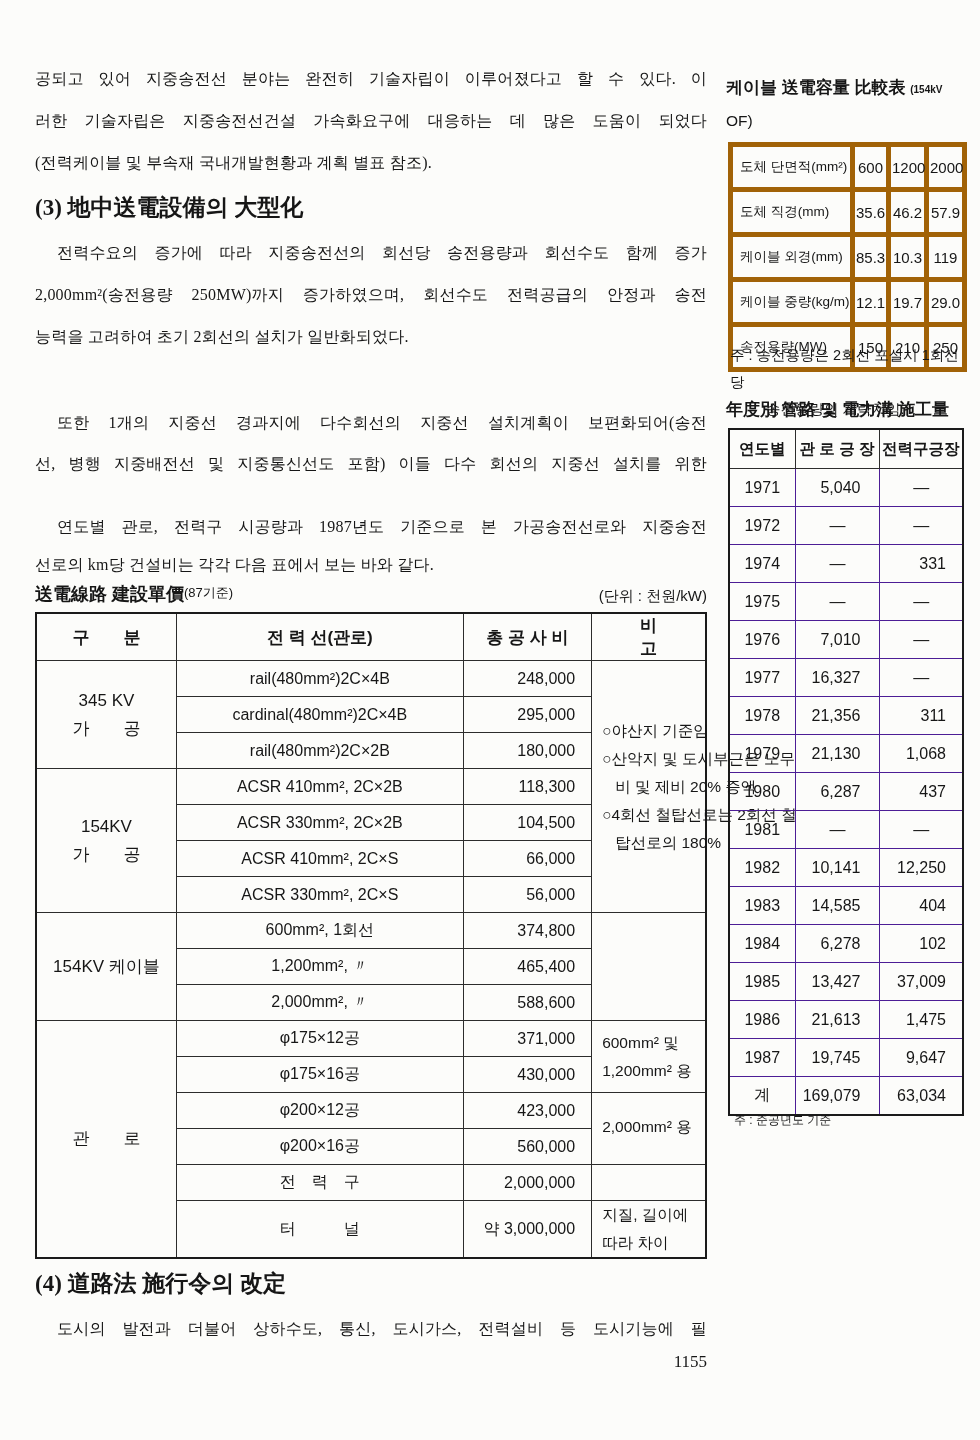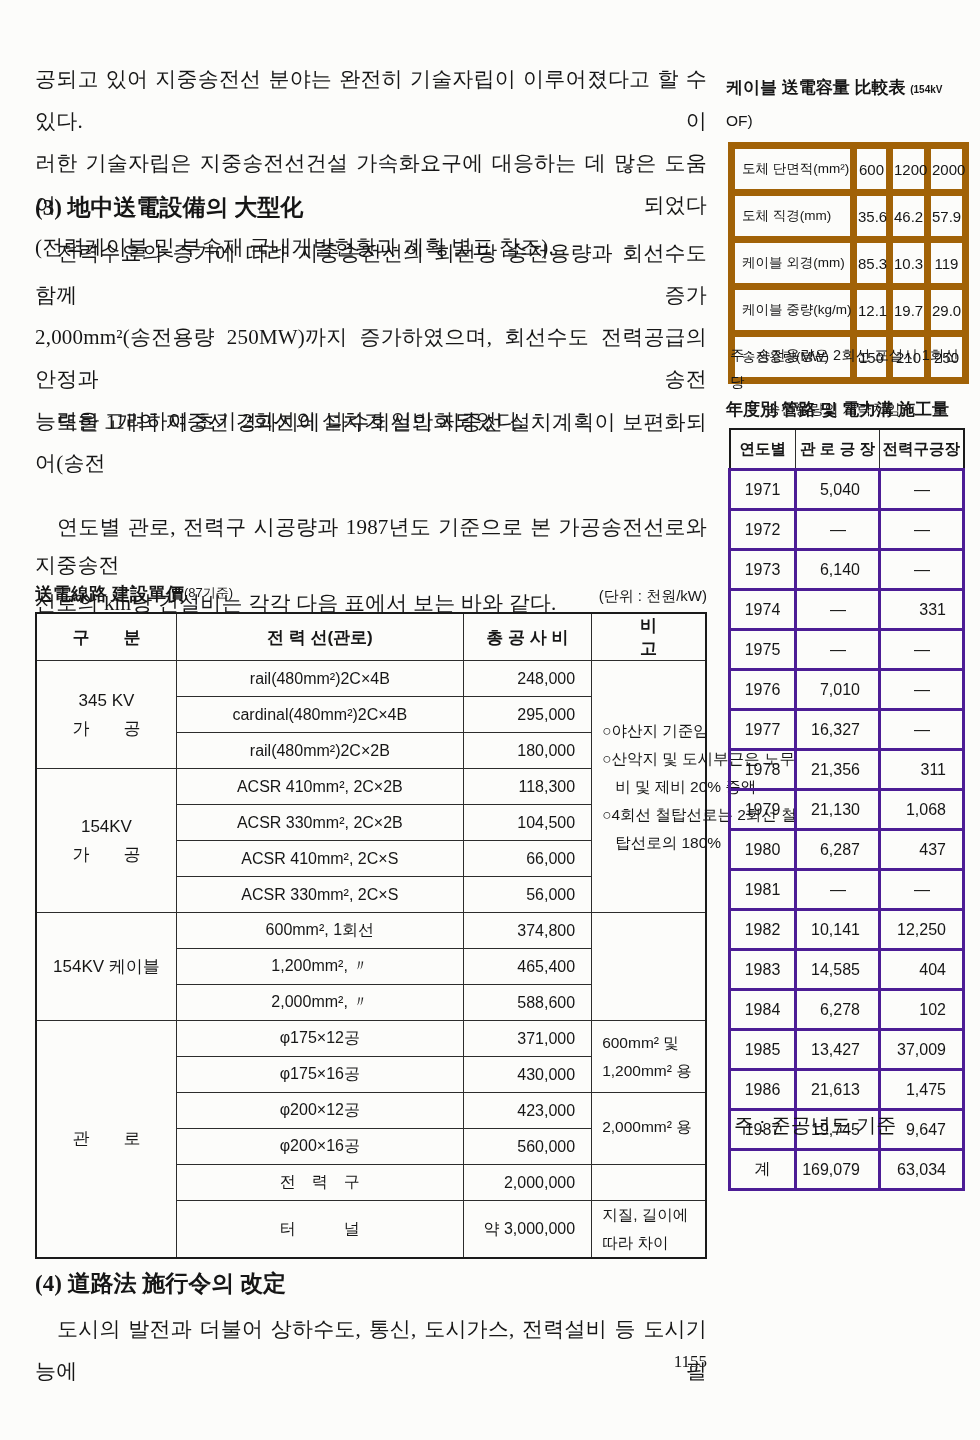--- a/index.html
+++ b/index.html
@@ -1,20 +1,20 @@
 <!DOCTYPE html>
 <html><head>
 <meta charset="utf-8">
 <style>
   html,body{margin:0;padding:0;background:#e8e8e4;}
   .page{position:relative;width:980px;height:1440px;background:#fcfcfa;color:#161616;
         font-family:"Liberation Serif",serif;overflow:hidden;}
   
   .para{position:absolute;left:35px;width:672px;}
-  .line{line-height:42px;font-size:21px;letter-spacing:.2px;white-space:nowrap;}
+  .line{line-height:42px;font-size:16px;letter-spacing:.2px;white-space:nowrap;}
   .j{text-align:justify;text-align-last:justify;white-space:normal;}
   .ind{text-indent:22px;}
   .heading{position:absolute;left:35px;font-size:23px;font-weight:bold;
            font-family:"Liberation Serif",serif;white-space:nowrap;}
   
   .cost-title-bar{position:absolute;left:35px;top:582px;width:672px;display:flex;
                   justify-content:space-between;align-items:flex-end;}
   .cost-title{font-family:"Liberation Sans",sans-serif;font-weight:bold;font-size:18px;text-align:right;}
   .cost-title-note{font-size:13px;font-weight:normal;vertical-align:3px;}
   .cost-unit{font-family:"Liberation Sans",sans-serif;font-size:15px;}
@@ -33,33 +33,33 @@
   .note-line{display:block;white-space:nowrap;}
   .note-cont{padding-left:13px;}
   .remark-top{vertical-align:middle;}
   
   .right-col{position:absolute;left:726px;top:0;width:238px;
              font-family:"Liberation Sans",sans-serif;}
   .rc-title{position:absolute;left:0;font-weight:bold;font-size:17px;line-height:31px;white-space:nowrap;}
   .rc-title .kv{font-weight:bold;font-size:10px;}
   .rc-title .l2{display:block;font-weight:normal;font-size:15.5px;}
   .cap-table{position:absolute;left:2px;top:142px;width:234px;border:2px solid #1a1a1a;font-size:15px;}
-  .cap-table td{border:7px solid #a16207;height:38px;}
+  .cap-table td{border:5px solid #a16207;height:38px;}
   .cap-label{padding-left:7px;white-space:nowrap;font-size:13.5px;}
   .cap-val{text-align:center;font-size:15px;}
   .rc-note{position:absolute;left:4px;font-size:14.5px;line-height:27px;}
   .rc-note .cont{padding-left:36px;}
   .yearly-table{position:absolute;left:2px;top:428px;width:234px;border:2px solid #1a1a1a;font-size:16px;}
   .yearly-table th{border:1px solid #2c2c2c;height:36px;font-size:15.5px;font-weight:bold;text-align:center;white-space:nowrap;}
-  .yearly-table td{border:3px solid #4c1d95;height:35px;}
+  .yearly-table td{border:1px solid #4c1d95;height:35px;}
   .yt-year{text-align:center;}
   .yt-duct{text-align:right;padding-right:18px !important;}
   .yt-vault{text-align:right;padding-right:16px !important;}
   td.dash{text-align:center;padding-right:0 !important;}
-  .rc-note2{position:absolute;left:8px;top:1112px;font-size:20px;}
+  .rc-note2{position:absolute;left:8px;top:1112px;font-size:12px;}
   
   .page-number{position:absolute;left:35px;top:1352px;width:672px;text-align:right;
                font-size:17px;font-family:"Liberation Serif",serif;}
 </style>
 </head>
 <body>
 
 <div class="page">
 
   <div class="para" style="top:58px">
@@ -71,20 +71,21 @@
   <div class="heading" style="top:192px">(3) 地中送電設備의 大型化</div>
 
   <div class="para" style="top:232px">
     <div class="line j ind">전력수요의 증가에 따라 지중송전선의 회선당 송전용량과 회선수도 함께 증가</div>
     <div class="line j">2,000mm²(송전용량 250MW)까지 증가하였으며, 회선수도 전력공급의 안정과 송전</div>
     <div class="line">능력을 고려하여 초기 2회선의 설치가 일반화되었다.</div>
   </div>
 
   <div class="para" style="top:402px">
     <div class="line j ind" style="line-height:41px">또한 1개의 지중선 경과지에 다수회선의 지중선 설치계획이 보편화되어(송전</div>
+    <div class="line j" style="line-height:41px">선, 병행 지중배전선 및 지중통신선도 포함) 이들 다수 회선의 지중선 설치를 위한</div>
   </div>
 
   <div class="para" style="top:508px">
     <div class="line j ind" style="line-height:38px">연도별 관로, 전력구 시공량과 1987년도 기준으로 본 가공송전선로와 지중송전</div>
     <div class="line" style="line-height:38px">선로의 km당 건설비는 각각 다음 표에서 보는 바와 같다.</div>
   </div>
 
   <div class="cost-title-bar">
     <div class="cost-title">
       <span>送電線路 建設單價</span><span class="cost-title-note">(87기준)</span>
@@ -287,25 +288,20 @@
             <td class="yt-duct">5,040</td>
             <td class="yt-vault dash">—</td>
           </tr>
 
           <tr>
             <td class="yt-year">1972</td>
             <td class="yt-duct dash">—</td>
             <td class="yt-vault dash">—</td>
           </tr>
 
-          <tr>
-            <td class="yt-year">1973</td>
-            <td class="yt-duct">6,140</td>
-            <td class="yt-vault dash">—</td>
-          </tr>
 
           <tr>
             <td class="yt-year">1974</td>
             <td class="yt-duct dash">—</td>
             <td class="yt-vault">331</td>
           </tr>
 
           <tr>
             <td class="yt-year">1975</td>
             <td class="yt-duct dash">—</td>

